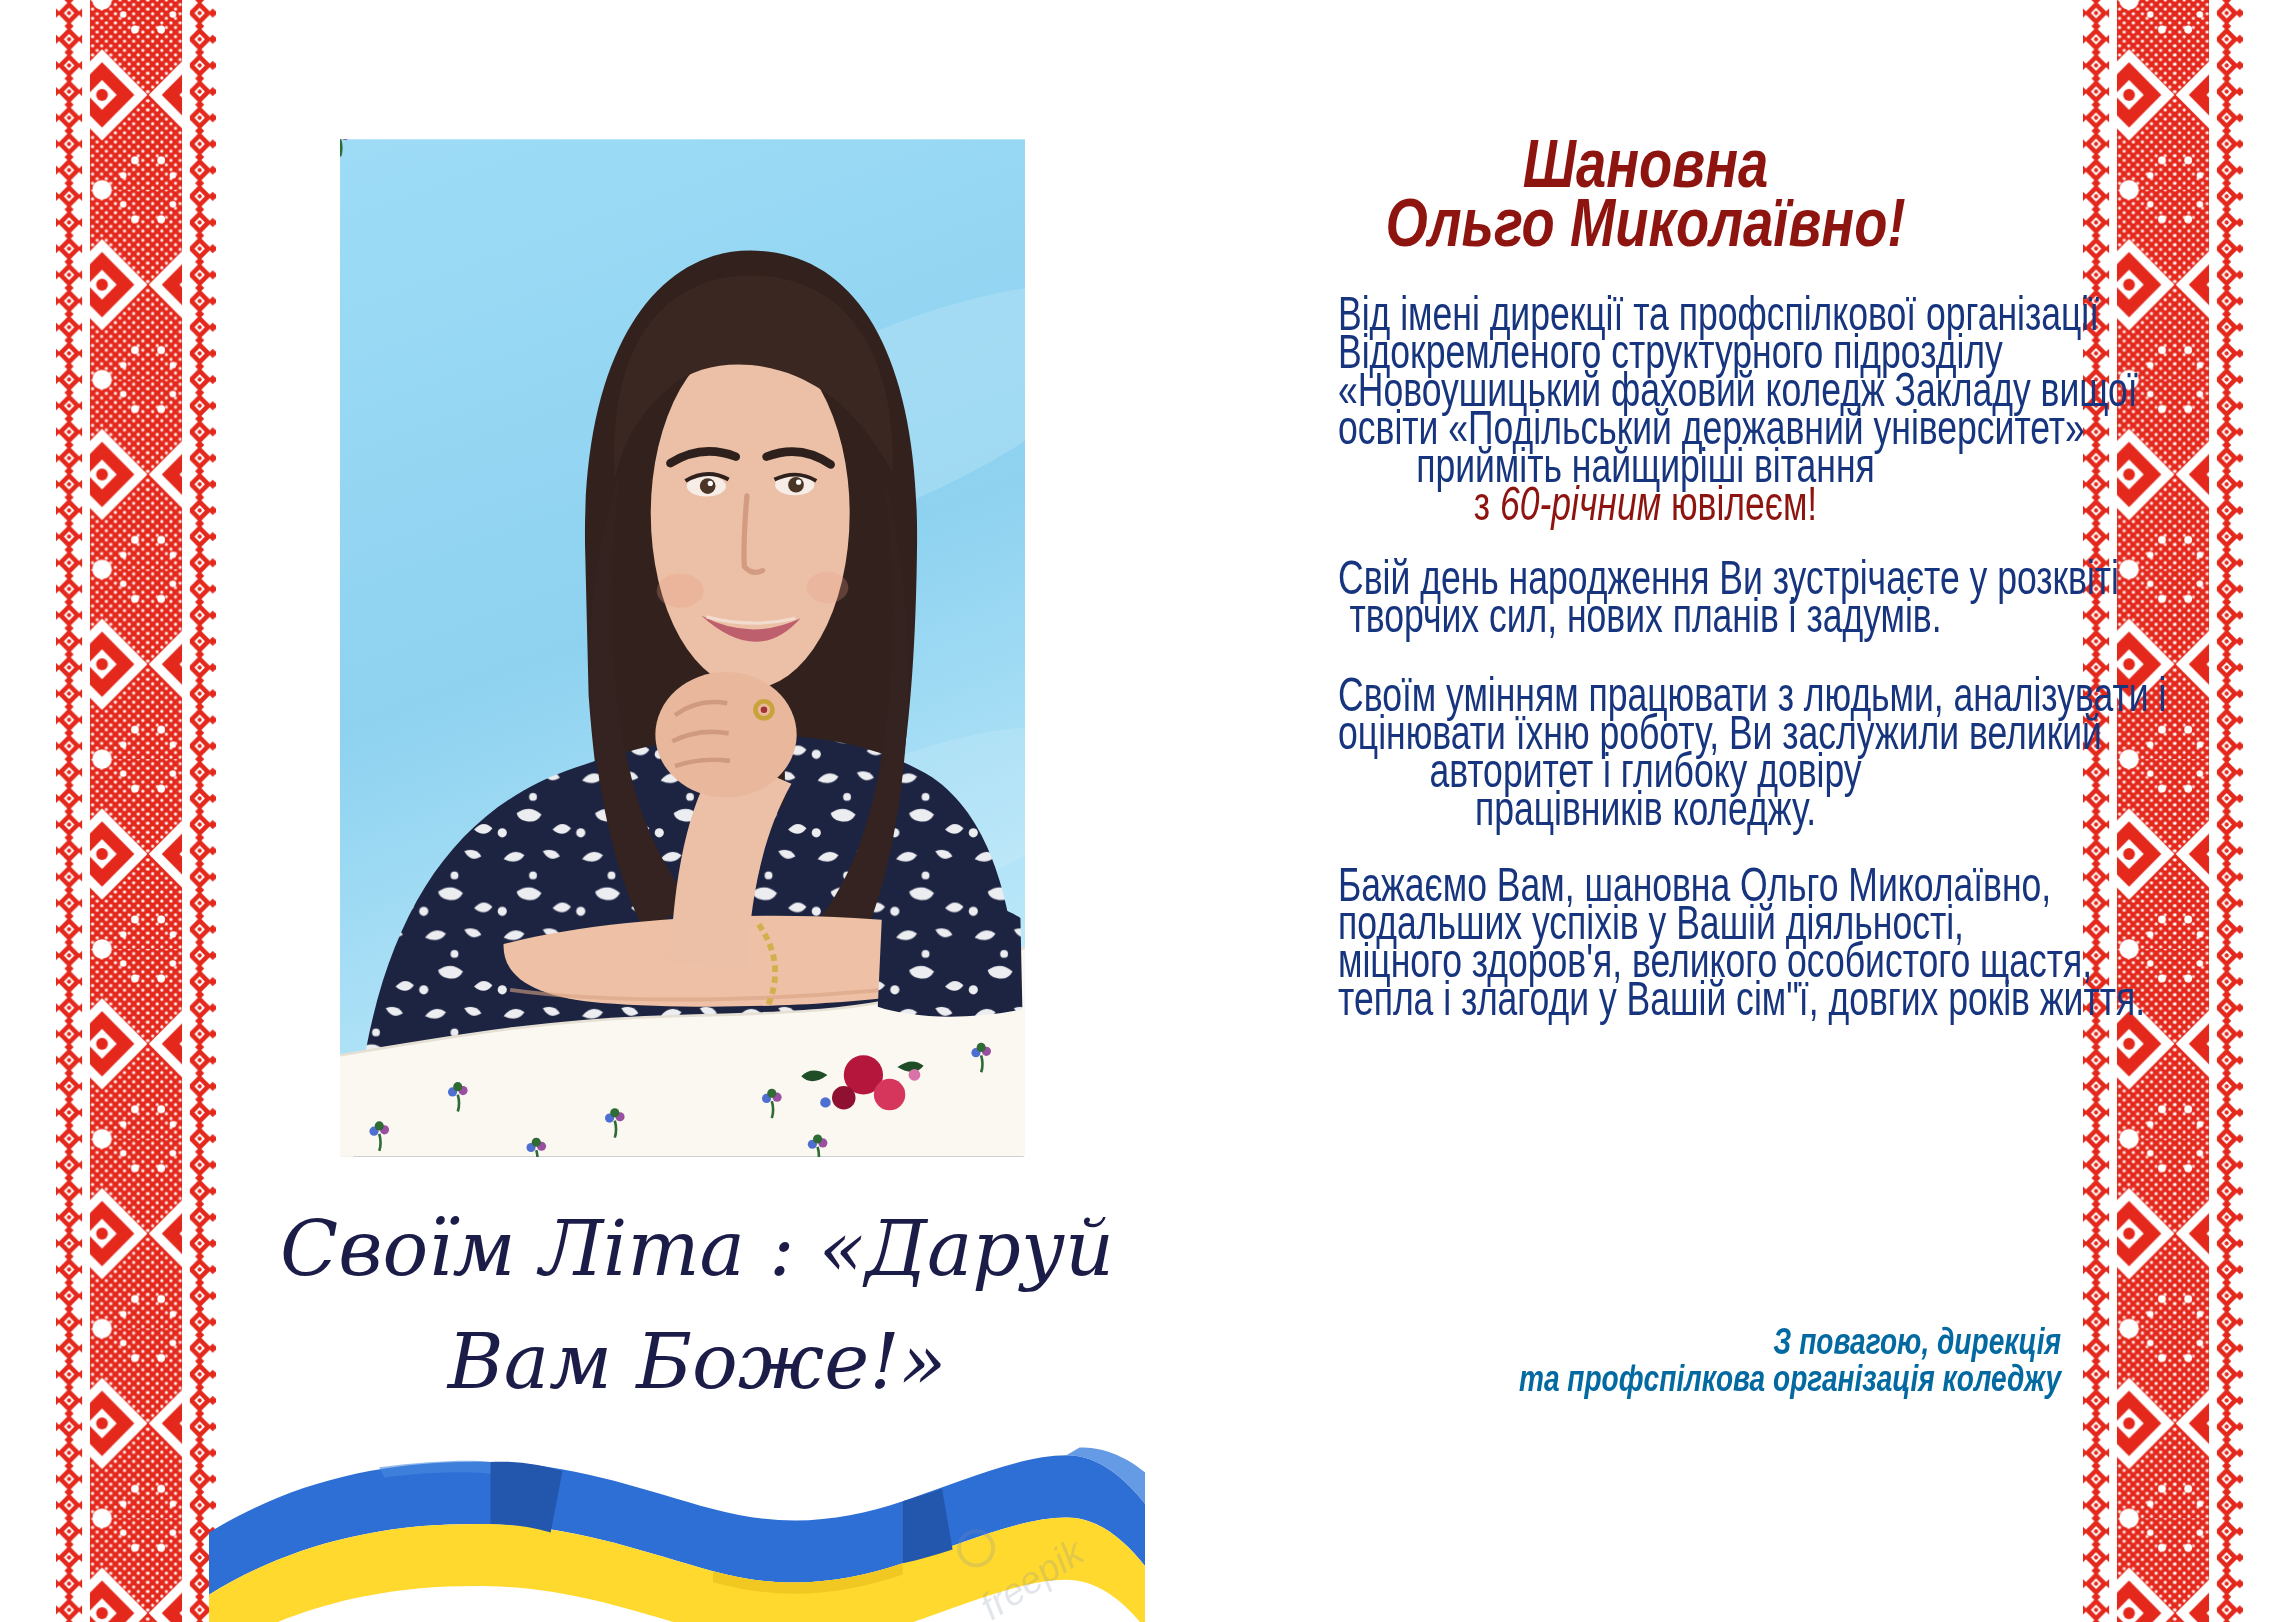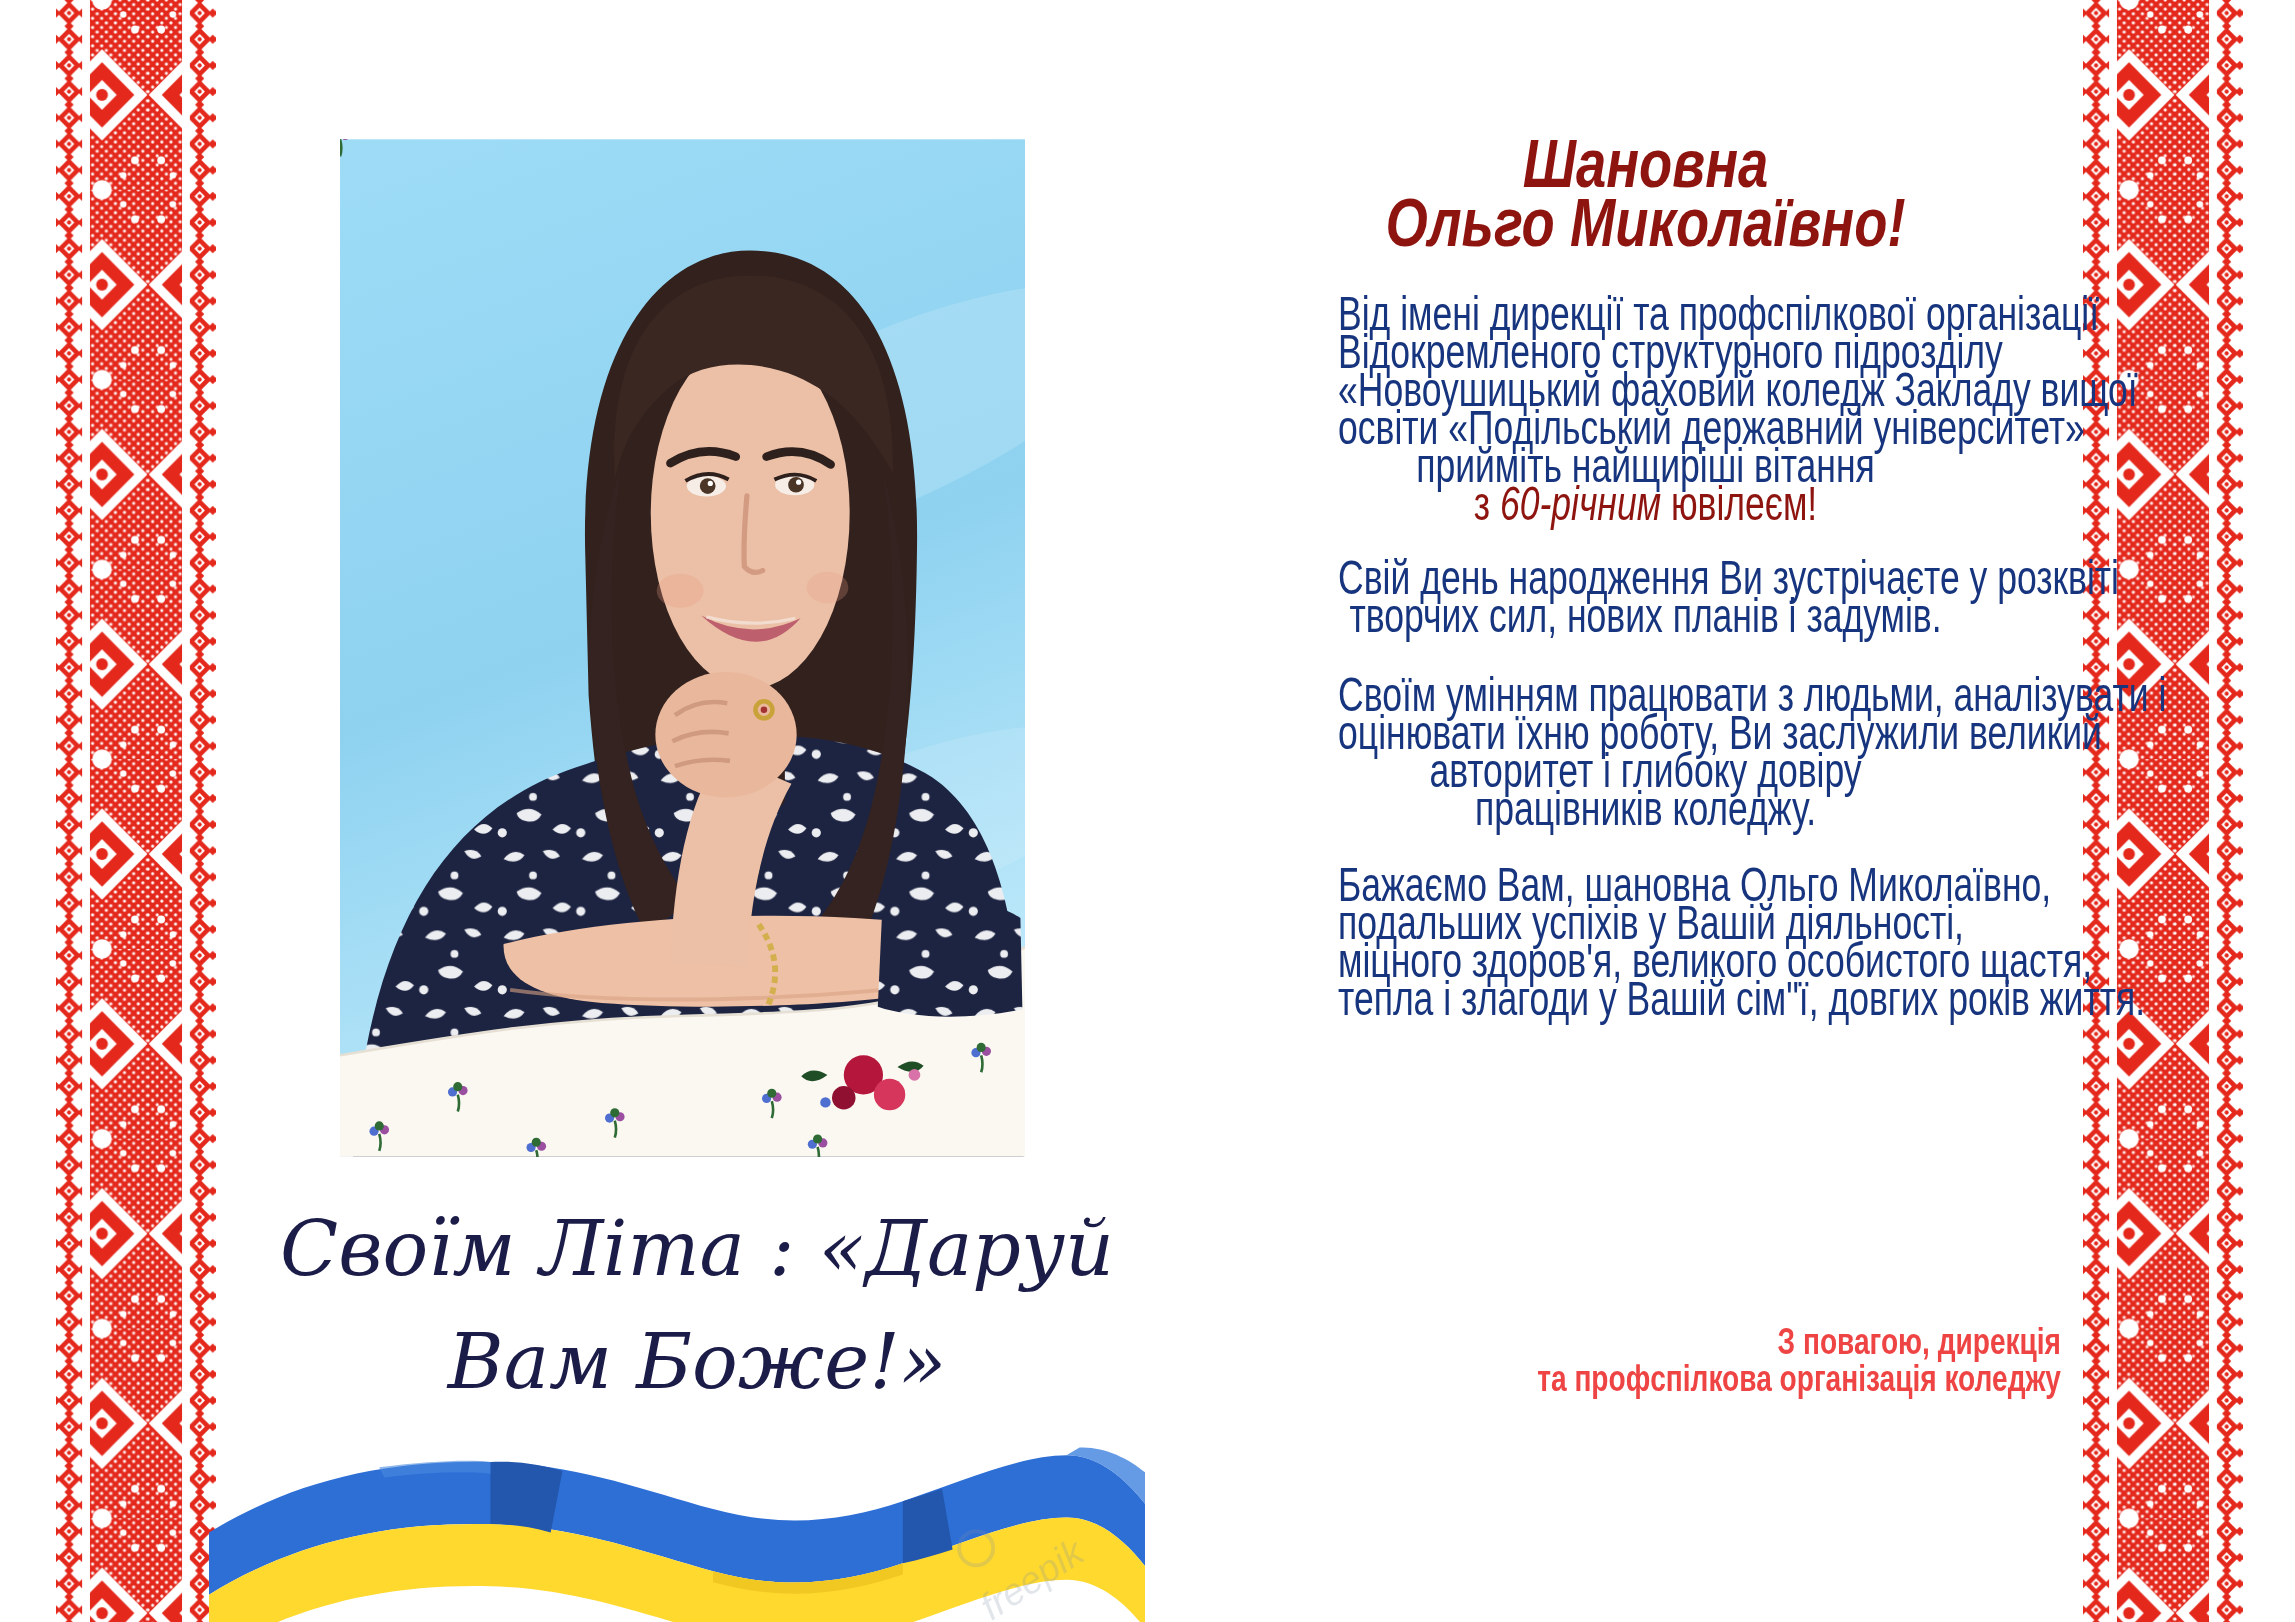--- a/index.html
+++ b/index.html
@@ -15,21 +15,21 @@
             font-size:76px;line-height:113px;font-weight:500;}
   .ribbon{position:absolute;left:209px;top:1433px;width:936px;height:190px;overflow:hidden;}
   .col{position:absolute;left:1230px;width:831px;text-align:center;}
   .cond{display:block;transform:scaleX(0.74);transform-origin:50% 50%;white-space:nowrap;}
   .title{top:134px;color:#8e1410;font-weight:700;font-style:italic;font-size:68px;line-height:59px;}
   .title .cond{transform:scaleX(0.80);}
   .body-par{color:#17357e;font-weight:400;font-size:48px;line-height:38px;}
   .p1{top:295px;} .p2{top:559px;} .p3{top:676px;} .p4{top:830px;margin-top:36px;} .p5{top:1082px;}
   .jubilee{color:#8e1410;}
   .jubilee .emph{font-style:italic;}
-  .signature{top:1323px;color:#ef4444;font-weight:700;
+  .signature{top:1323px;color:#0369a1;font-weight:700;font-style:italic;
              font-size:36px;line-height:37px;text-align:right;}
   .signature .cond{transform:scaleX(0.78);transform-origin:100% 50%;}
 </style>
 </head>
 <body>
 
 <div id="page">
 
   <svg class="band band-left" viewBox="0 0 245 2480" width="160" height="1623" preserveAspectRatio="none">
     <defs>

